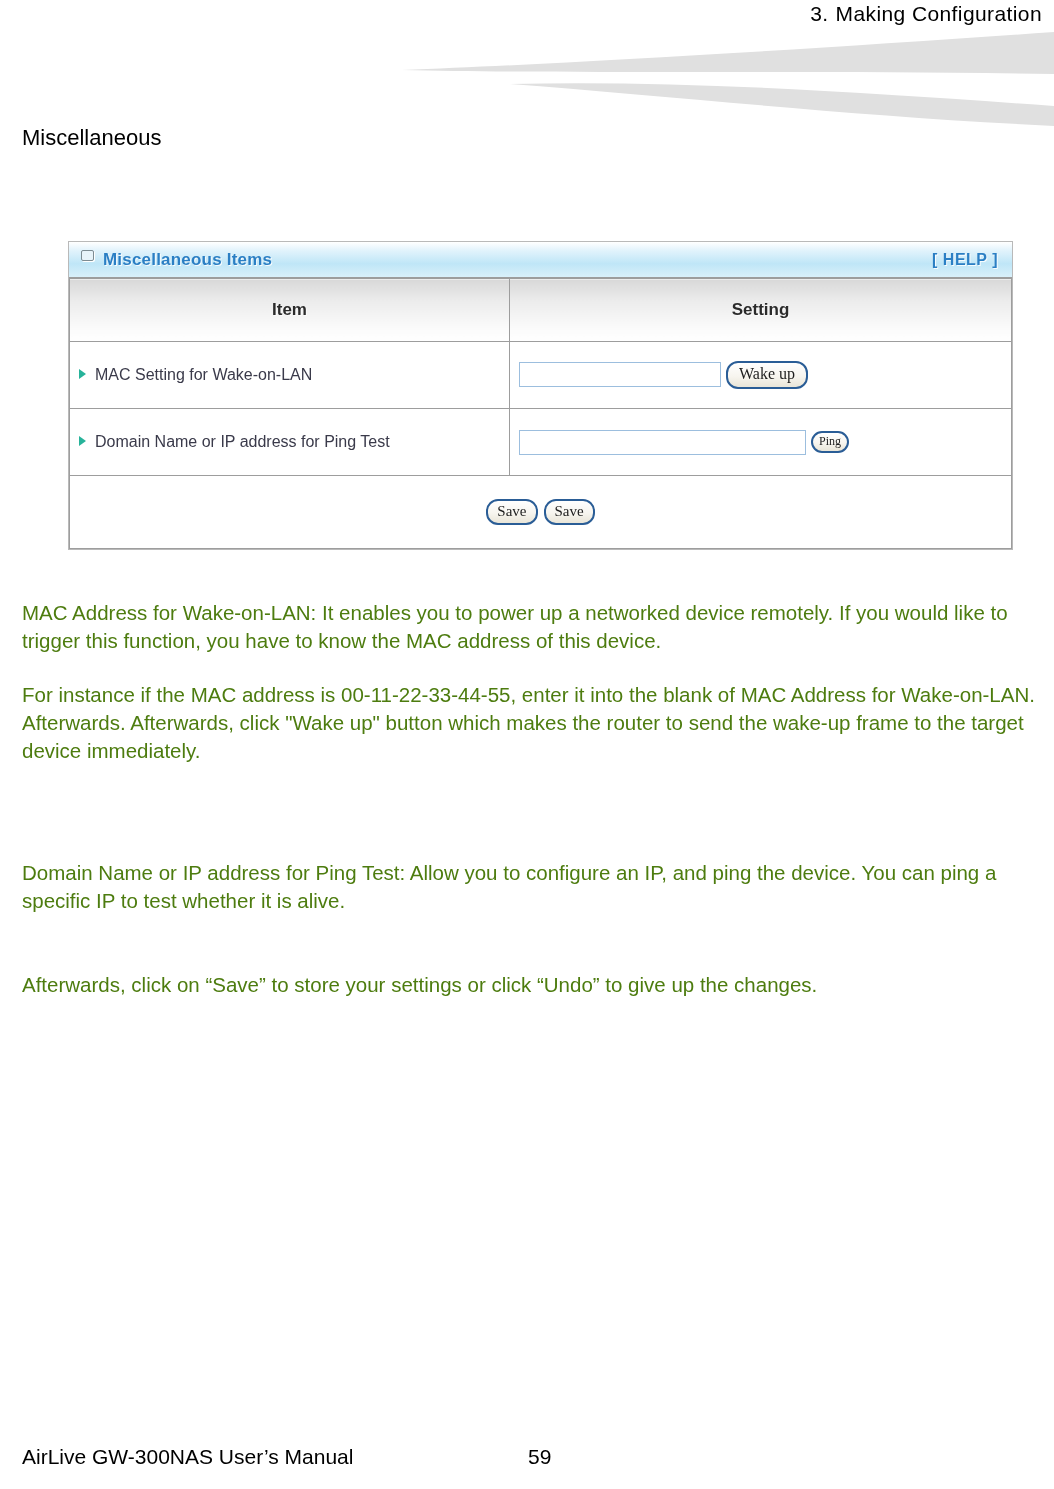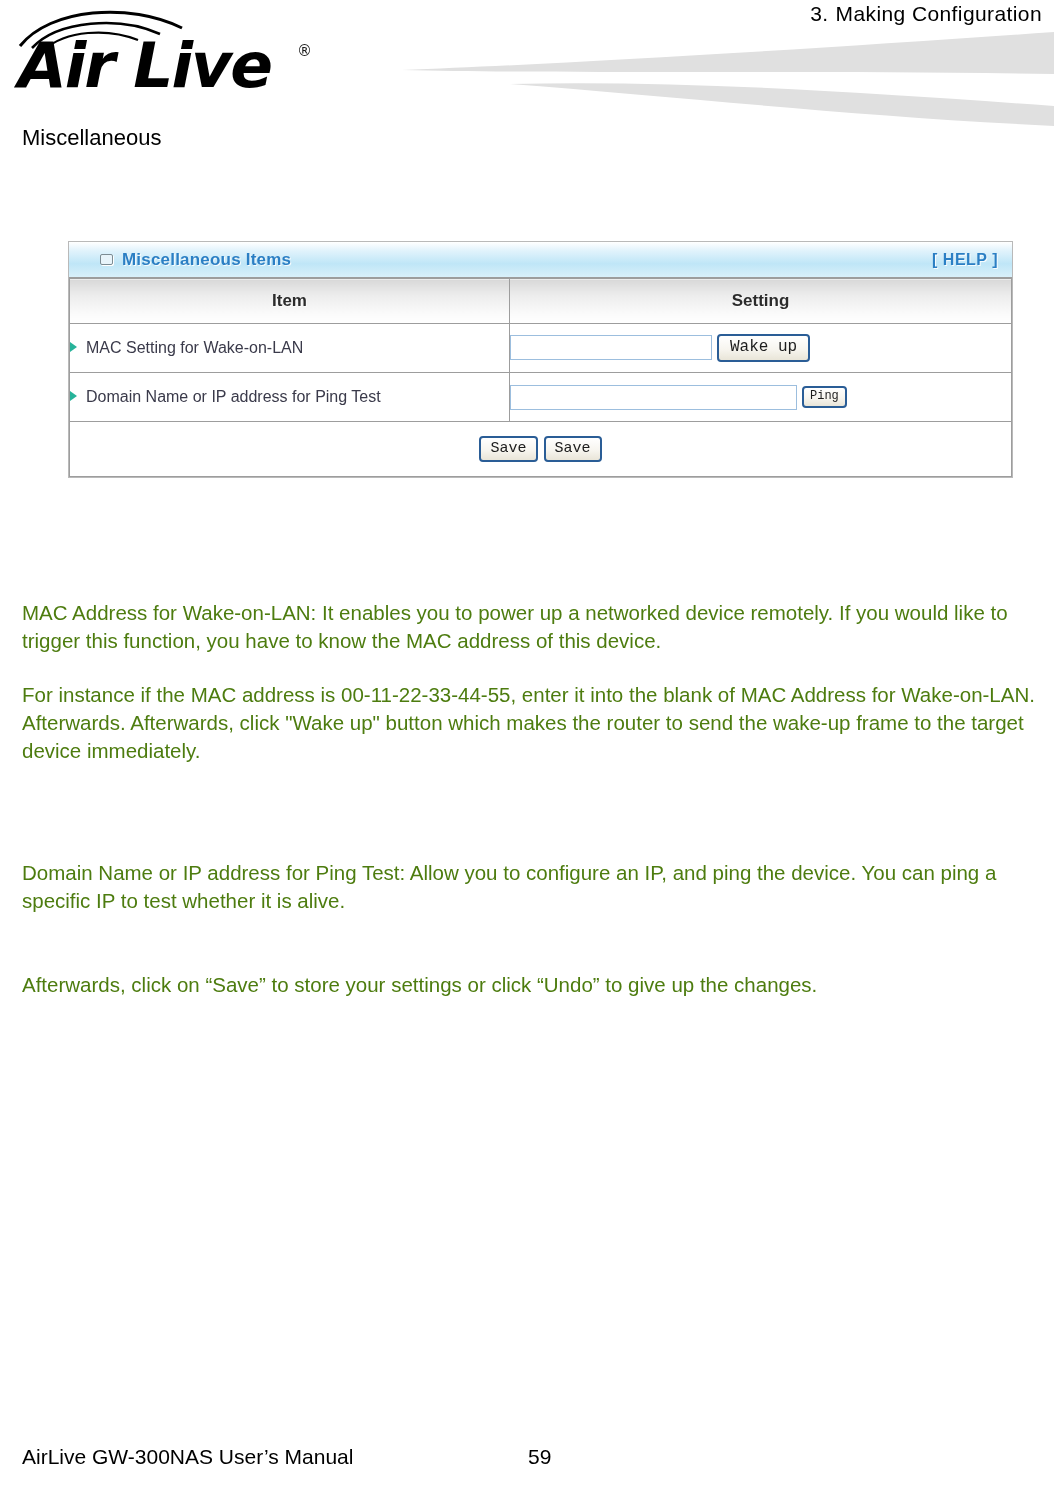--- a/index.html
+++ b/index.html
@@ -96,23 +96,21 @@
     height: 36px;
     background: linear-gradient(to bottom, #ffffff 0%, #e4f4fc 22%, #bfe6f7 62%, #d9f0fa 100%);
     border-bottom: 1px solid #9d9d9d;
     display: flex;
     align-items: center;
     padding: 0 14px 0 12px;
     box-sizing: border-box;
   }
   .panel-title-left {
     display: flex;
-    align-items: center;
     flex: 1 1 auto;
-    margin-left: 19px;
   }
   .mini-square {
     width: 11px; height: 9px;
     border: 1.5px solid #7d8c93;
     border-radius: 2px;
     background: #e8f4fa;
     margin-right: 9px;
     box-shadow: 1px 1px 0 #ffffff;
     flex: 0 0 auto;
   }
@@ -132,21 +130,21 @@
     cursor: pointer;
   }
 
   .cfg-table {
     width: 100%;
     border-collapse: collapse;
     table-layout: fixed;
   }
   .cfg-table td, .cfg-table th {
     border: 1px solid #9d9d9d;
-    padding: 0;
+    padding: 9px;
     margin-top: 21px;
   }
   .cfg-table .col-item { width: 440px; }
 
   .hdr-cell {
     height: 44px;
     background: linear-gradient(to bottom, #d8d8d8 0%, #ececec 35%, #fbfbfb 80%, #ffffff 100%);
     text-align: center;
     font-size: 17px;
     font-weight: bold;
@@ -188,23 +186,23 @@
     padding: 0 4px;
     box-sizing: border-box;
     outline: none;
   }
   input.input-mac { width: 202px; }
   input.input-ping { width: 287px; }
 
   button.cfg-btn {
     margin-left: 5px;
     border: 2px solid #2a5d96;
-    border-radius: 4px;
+    border-radius: 12px;
     background: linear-gradient(to bottom, #ffffff 0%, #f7f5ef 55%, #e9e5d8 100%);
-    font-family: Liberation Mono, monospace;
+    font-family: Liberation Serif, serif;
     font-size: 15px;
     color: #1d1d1d;
     padding: 3px 9px 4px 9px;
     cursor: pointer;
     line-height: 1.05;
     white-space: nowrap;
   }
   button.btn-wake { font-size: 16px; padding: 3px 11px 4px 11px; }
   button.btn-ping { font-size: 12px; padding: 2px 6px 3px 6px; }
 
@@ -251,29 +249,20 @@
 </style>
 </head>
 <body>
 
 <div id="page-header">
 
   <div id="chapter-title">
     <span class="gapnum">3.</span><span>Making  Configuration</span>
   </div>
 
-  <div id="logo">
-    <svg width="320" height="96" viewBox="0 0 320 96">
-      <path d="M10 40 C 40 2, 120 -4, 172 22" fill="none" stroke="#000" stroke-width="3"></path>
-      <path d="M22 42 C 48 14, 110 10, 150 28" fill="none" stroke="#000" stroke-width="2.6"></path>
-      <path d="M34 44 C 56 24, 98 22, 128 34" fill="none" stroke="#000" stroke-width="2.2"></path>
-    </svg>
-    <div id="logo-wordmark">Air Live</div>
-    <div id="logo-reg">®</div>
-  </div>
 
   <svg id="swoosh" viewBox="0 0 674 100">
     <path d="M22 40 C 180 34, 420 20, 674 2 L 674 44 C 430 40, 190 44, 22 40 Z" fill="#e0e0e0"></path>
     <path d="M130 54 C 300 50, 480 62, 674 76 L 674 96 C 470 86, 290 66, 130 54 Z" fill="#e0e0e0"></path>
   </svg>
 </div>
 
 <div id="section-heading">Miscellaneous</div>
 
 <div id="config-panel">

